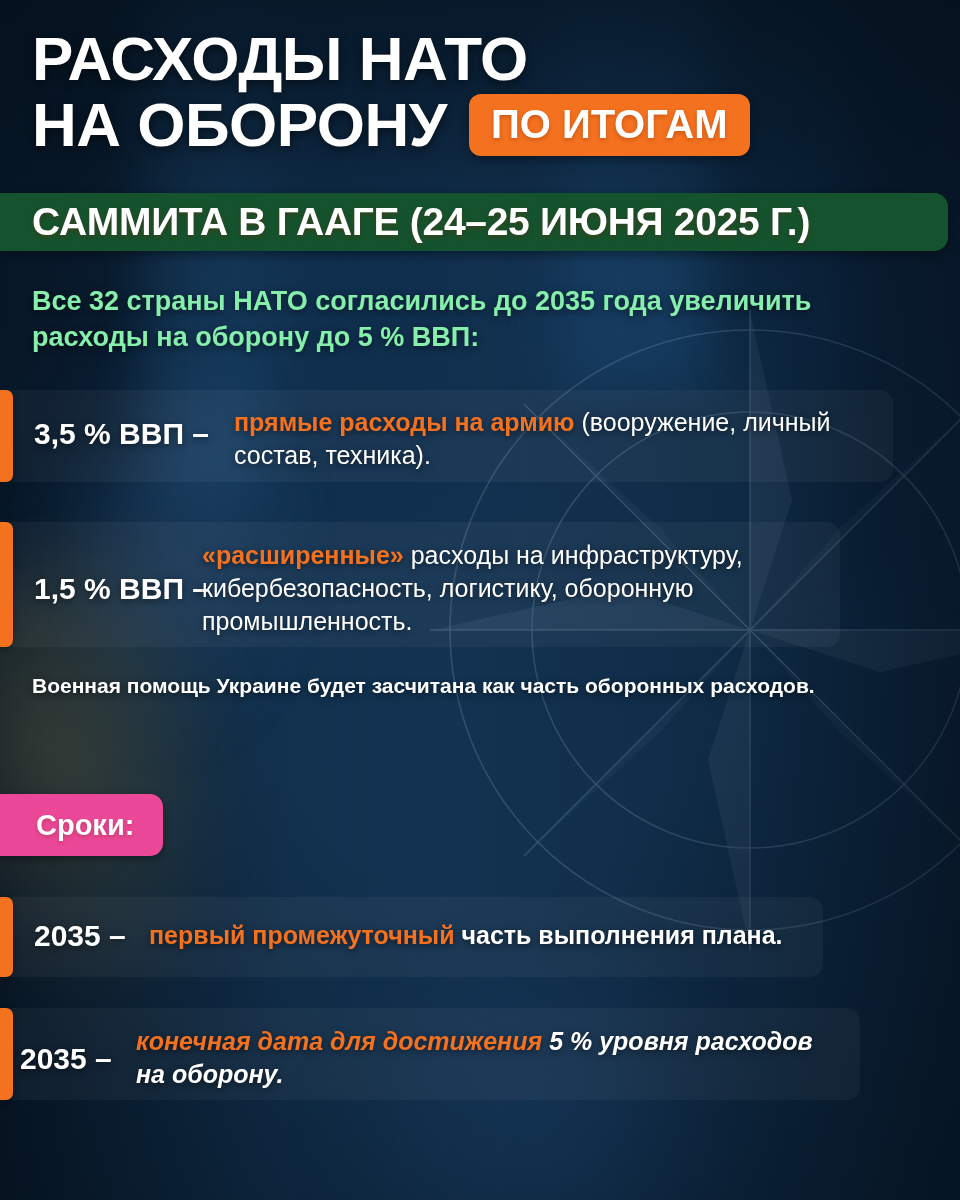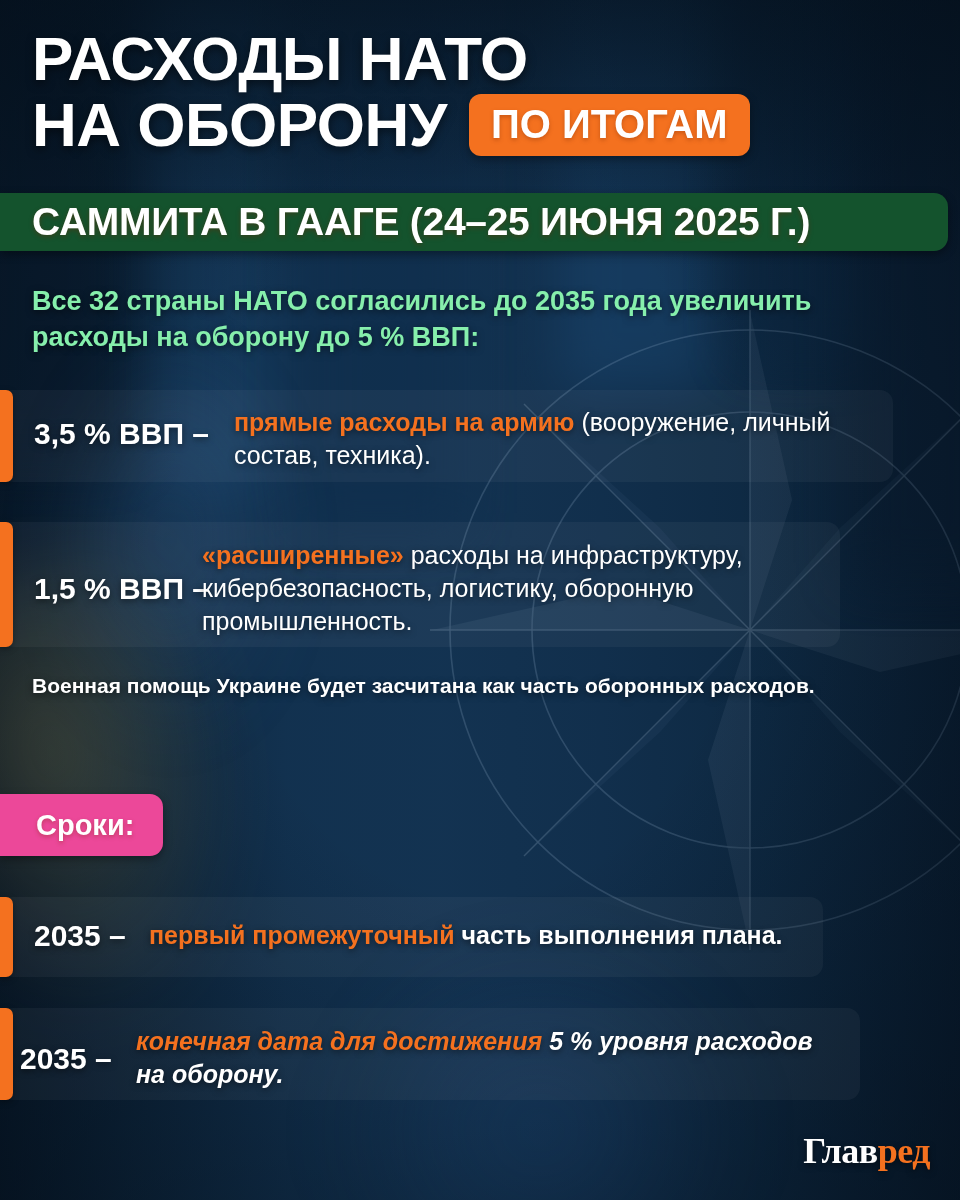--- a/index.html
+++ b/index.html
@@ -368,16 +368,15 @@
       <div class="tab" style="height:92px;"></div>
       <div class="row-inner" style="left:20px; top:17px; width:820px;">
         <div class="yr" style="margin-top:17px; width:116px;">
           <span>2035</span>
           <span>–</span>
         </div>
         <div class="yrdesc" style="width:700px;font-style:italic;"><span class="hl">конечная дата для достижения</span><span>  5 % уровня расходов на оборону.</span></div>
       </div>
     </div>
 
-    <div class="logo"><span class="w">Глав</span><span class="o">ред</span></div>
 
   </div>
 </div>
 
 </body></html>

